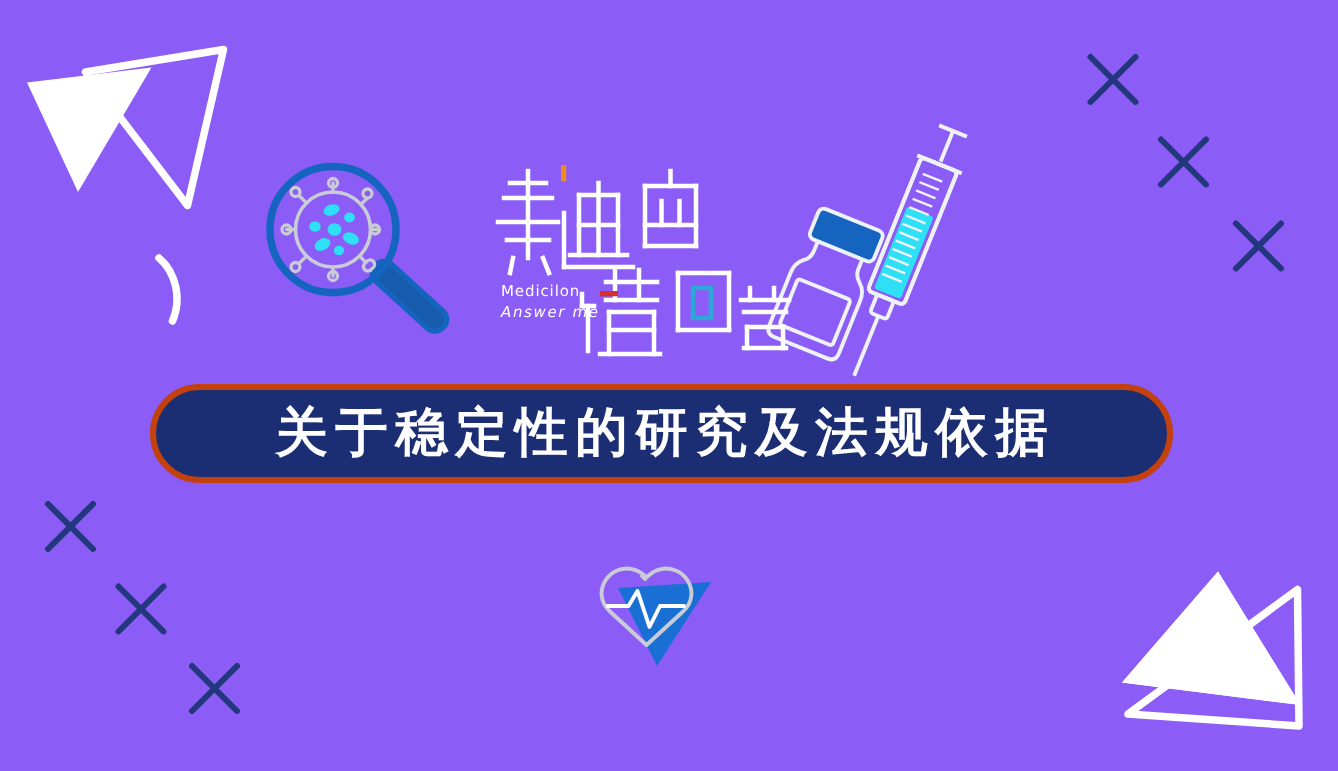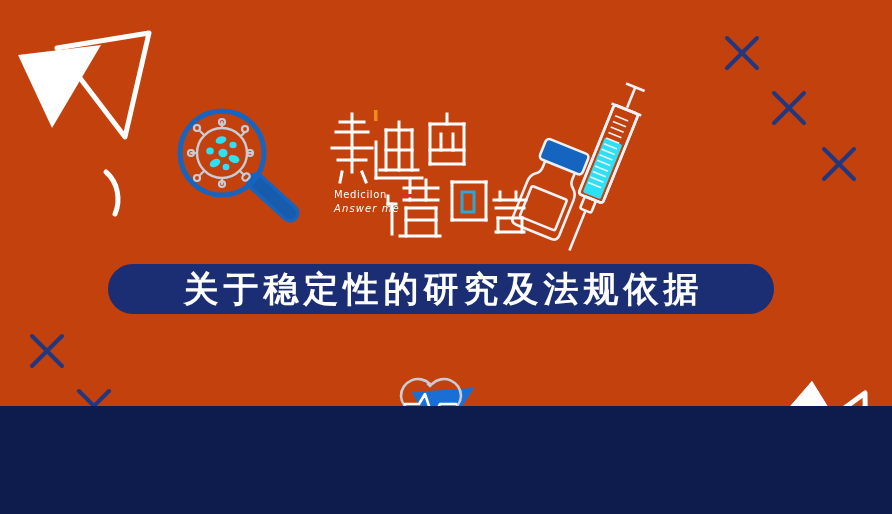--- a/index.html
+++ b/index.html
@@ -3,43 +3,43 @@
 <meta charset="utf-8">
 <style>
   html, body {
     margin: 0;
     padding: 0;
     background: #0e1b4d;
   }
   #banner {
     position: relative;
     width: 892px;
-    height: 406px;
+    height: 514px;
     overflow: hidden;
-    background: #c2410c;
+    background: #8b5cf6;
     font-family: "Liberation Sans", sans-serif;
     -webkit-font-smoothing: antialiased;
   }
 
   .layer {
     position: absolute;
     inset: 0;
     pointer-events: none;
   }
   .layer svg { display: block; }
 
   
   #title-pill {
     position: absolute;
     left: 100px;
     top: 256px;
     width: 682px;
     height: 66px;
     box-sizing: border-box;
-    border: 8px solid #c2410c;
+    border: 4px solid #c2410c;
     border-radius: 34px;
     background: #1b2e74;
     display: flex;
     align-items: center;
     justify-content: center;
   }
   #title-text {
     color: #ffffff;
     font-family: "DejaVu Sans", "Liberation Sans", sans-serif;
     font-size: 35px;

